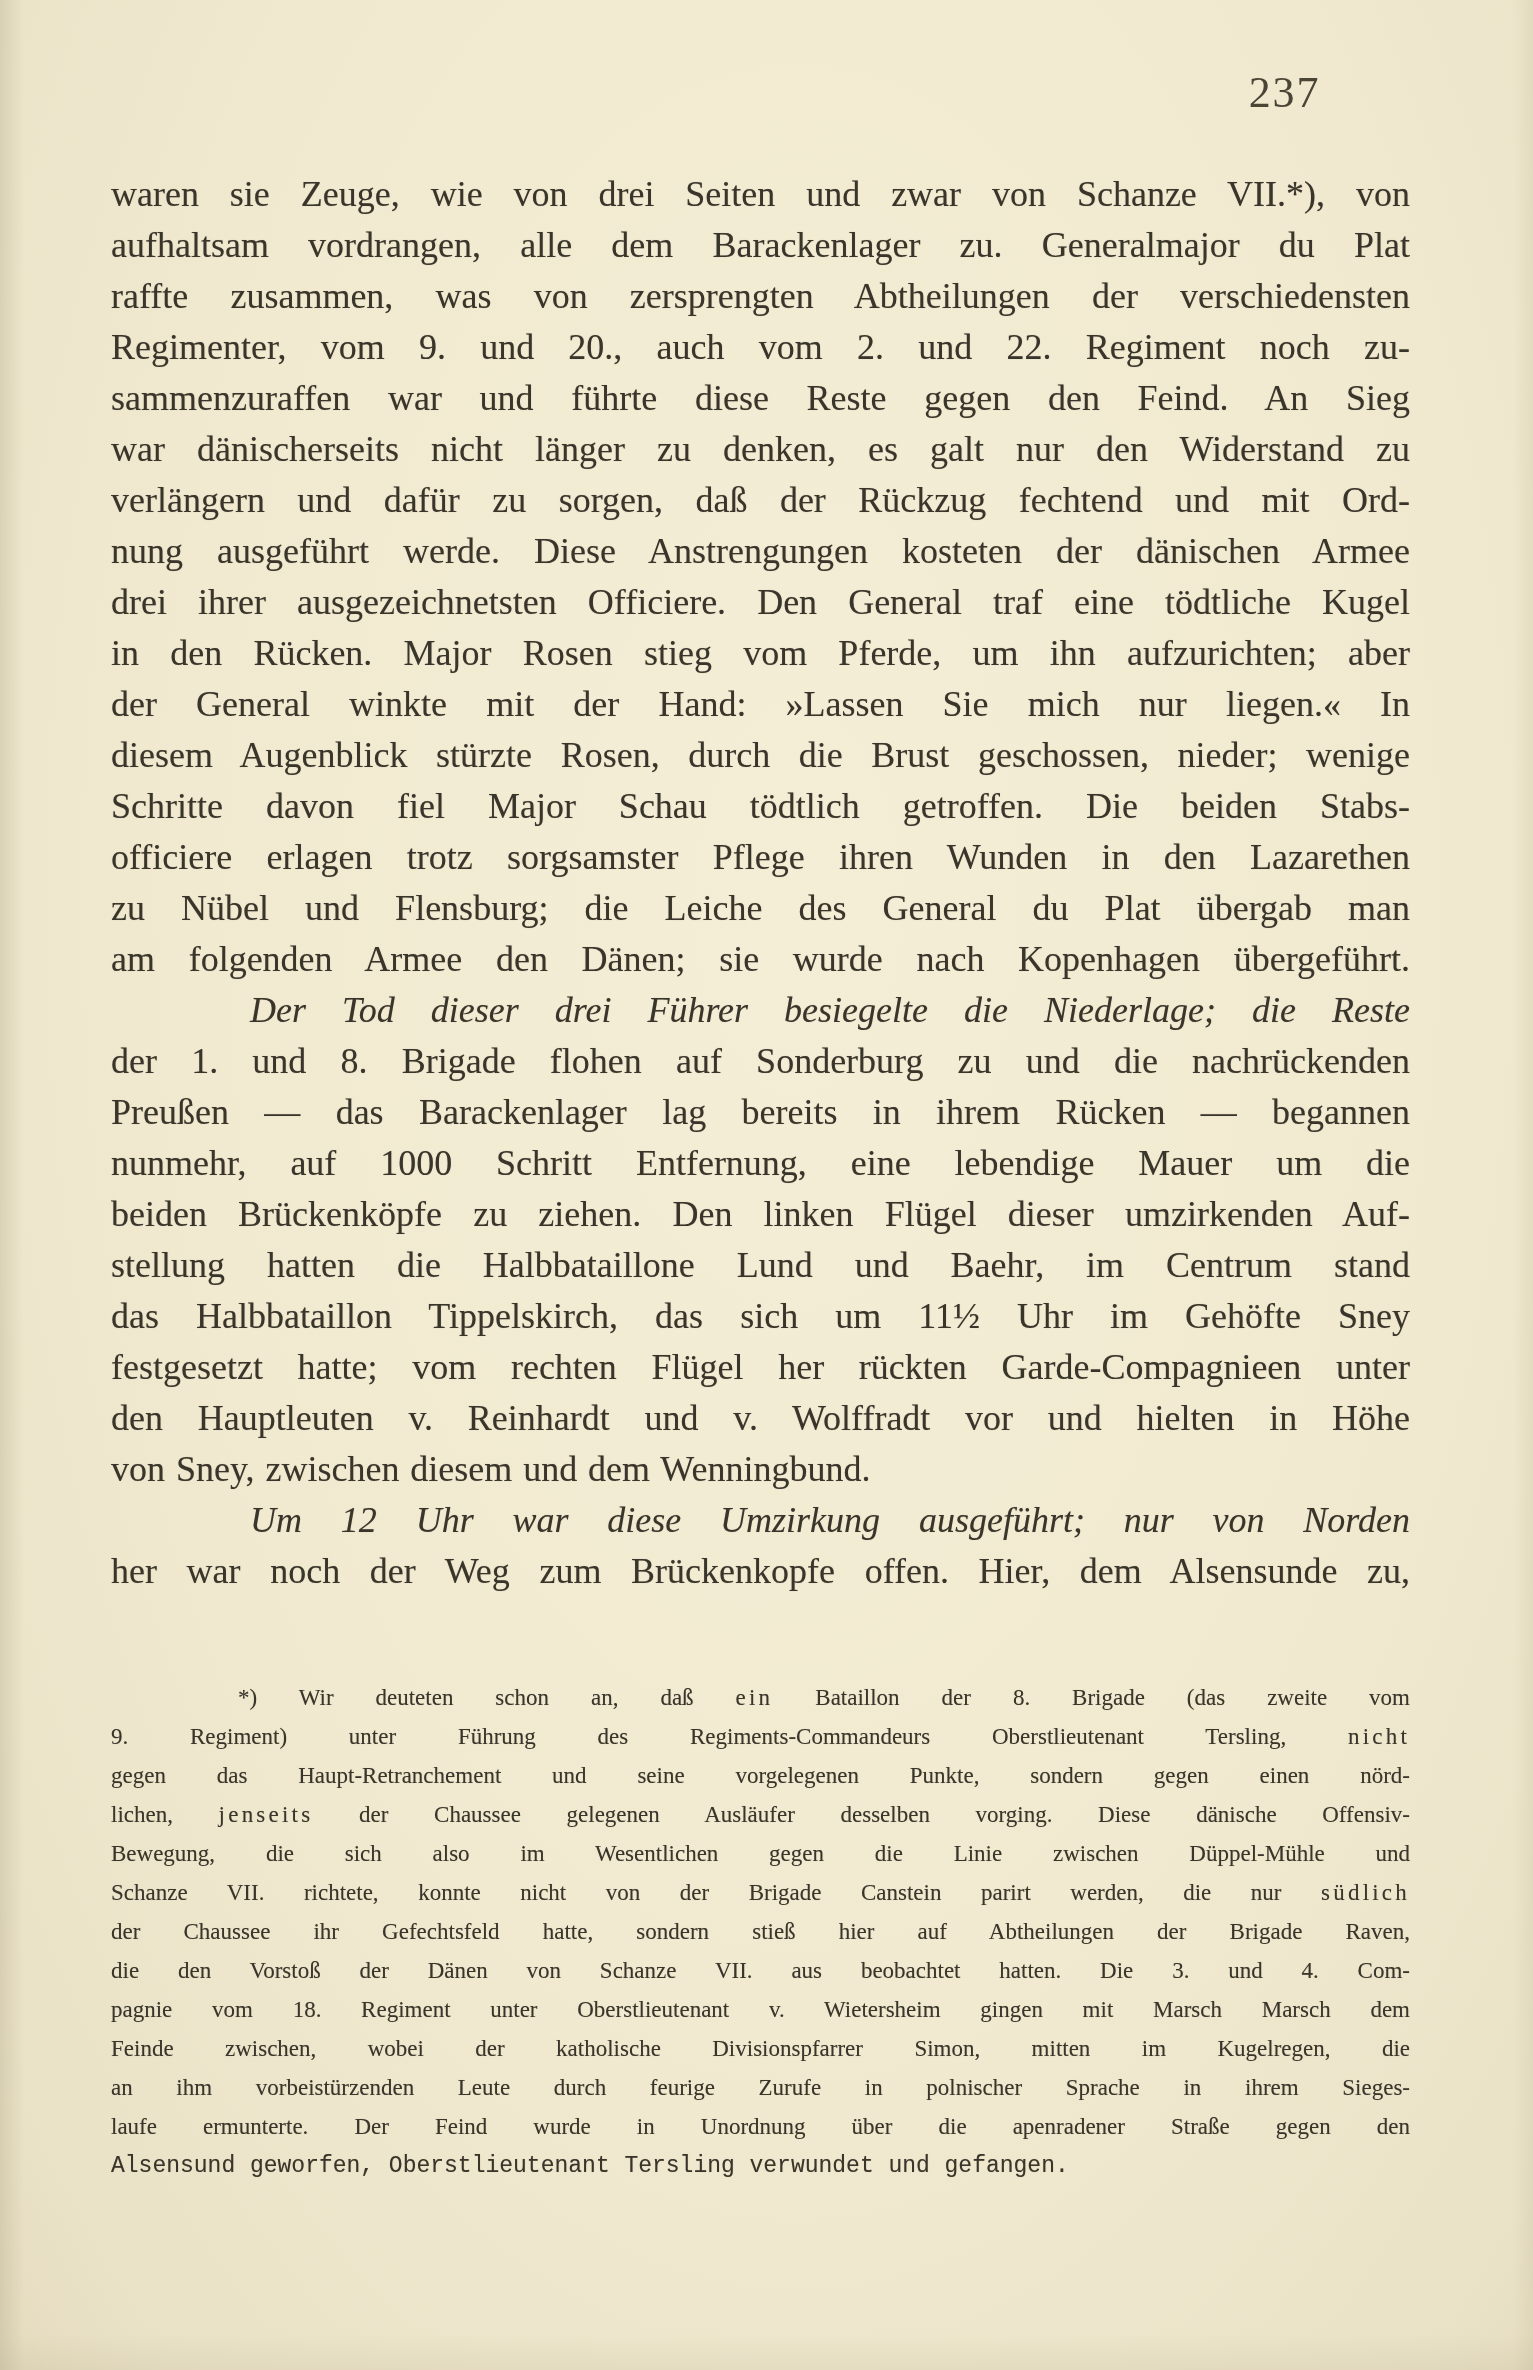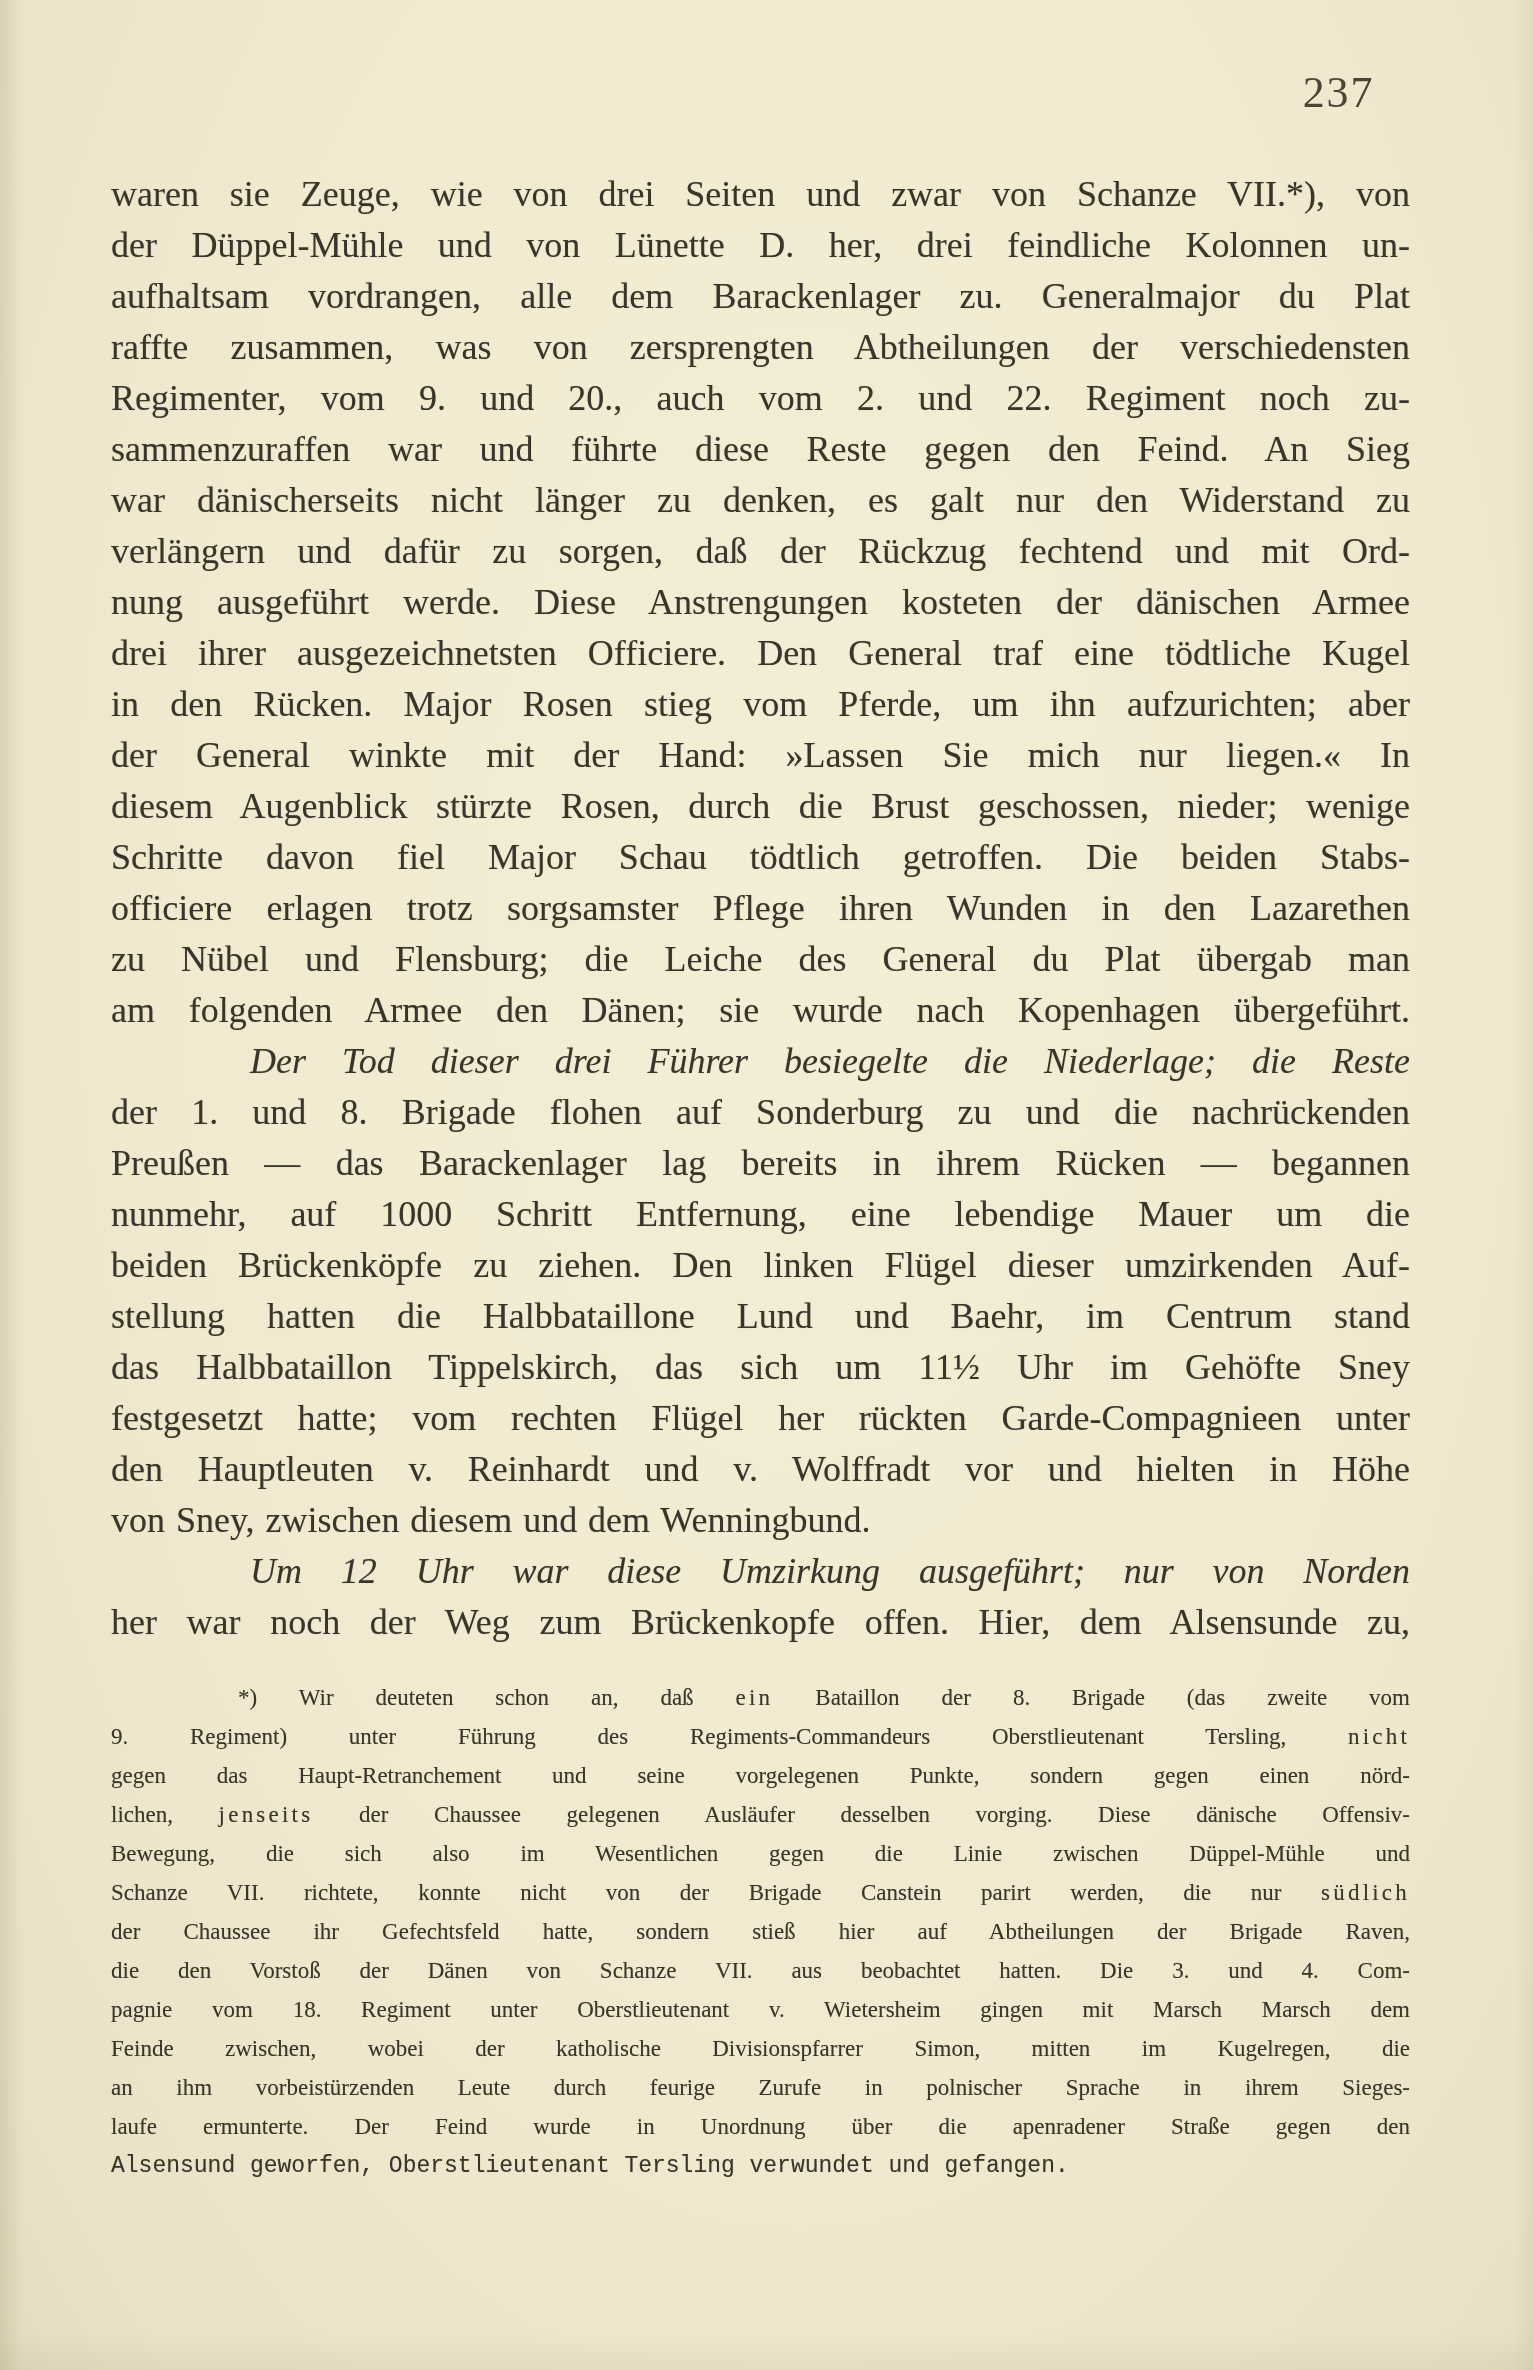--- a/index.html
+++ b/index.html
@@ -10,21 +10,21 @@
     overflow:hidden;
     background:
       linear-gradient(90deg, rgba(168,158,126,.28) 0px, rgba(168,158,126,0) 24px),
       linear-gradient(270deg, rgba(168,158,126,.16) 0px, rgba(168,158,126,0) 20.6px),
       linear-gradient(0deg, rgba(168,158,126,.14) 0px, rgba(168,158,126,0) 37px),
       radial-gradient(ellipse at 52% 38%, #f4eed7 0%, #f1ead0 55%, #eae2c7 90%, #e4dbbf 100%);
     font-family:"Liberation Serif","DejaVu Serif",serif;
     color:#3a352b;
   }
   .page-number{
-    position:absolute;top:69px;left:1284px;width:109px;
+    position:absolute;top:69px;left:1230px;width:109px;
     text-align:center;font-size:44px;line-height:47px;
     color:#4b4536;letter-spacing:1.9px;
   }
   .body-text{position:absolute;top:169px;left:111px;width:1299px;}
   .line{
     height:51px;line-height:50px;font-size:36px;
     text-align:justify;text-align-last:justify;
     text-shadow:0 0 0.9px rgba(70,63,48,.35);
     word-spacing:1.9px;
   }
@@ -45,21 +45,20 @@
 <body>
 
 <div class="page">
 
   <div class="page-number">237</div>
 
   <div class="body-text">
 
     <div class="para">
       <div class="line">waren sie Zeuge, wie von drei Seiten und zwar von Schanze VII.*), von</div>
-      <div class="line">der Düppel-Mühle und von Lünette D. her, drei feindliche Kolonnen un-</div>
       <div class="line">aufhaltsam vordrangen, alle dem Barackenlager zu. Generalmajor du Plat</div>
       <div class="line">raffte zusammen, was von zersprengten Abtheilungen der verschiedensten</div>
       <div class="line">Regimenter, vom 9. und 20., auch vom 2. und 22. Regiment noch zu-</div>
       <div class="line">sammenzuraffen war und führte diese Reste gegen den Feind. An Sieg</div>
       <div class="line">war dänischerseits nicht länger zu denken, es galt nur den Widerstand zu</div>
       <div class="line">verlängern und dafür zu sorgen, daß der Rückzug fechtend und mit Ord-</div>
       <div class="line">nung ausgeführt werde. Diese Anstrengungen kosteten der dänischen Armee</div>
       <div class="line">drei ihrer ausgezeichnetsten Officiere. Den General traf eine tödtliche Kugel</div>
       <div class="line">in den Rücken. Major Rosen stieg vom Pferde, um ihn aufzurichten; aber</div>
       <div class="line">der General winkte mit der Hand: »Lassen Sie mich nur liegen.« In</div>

